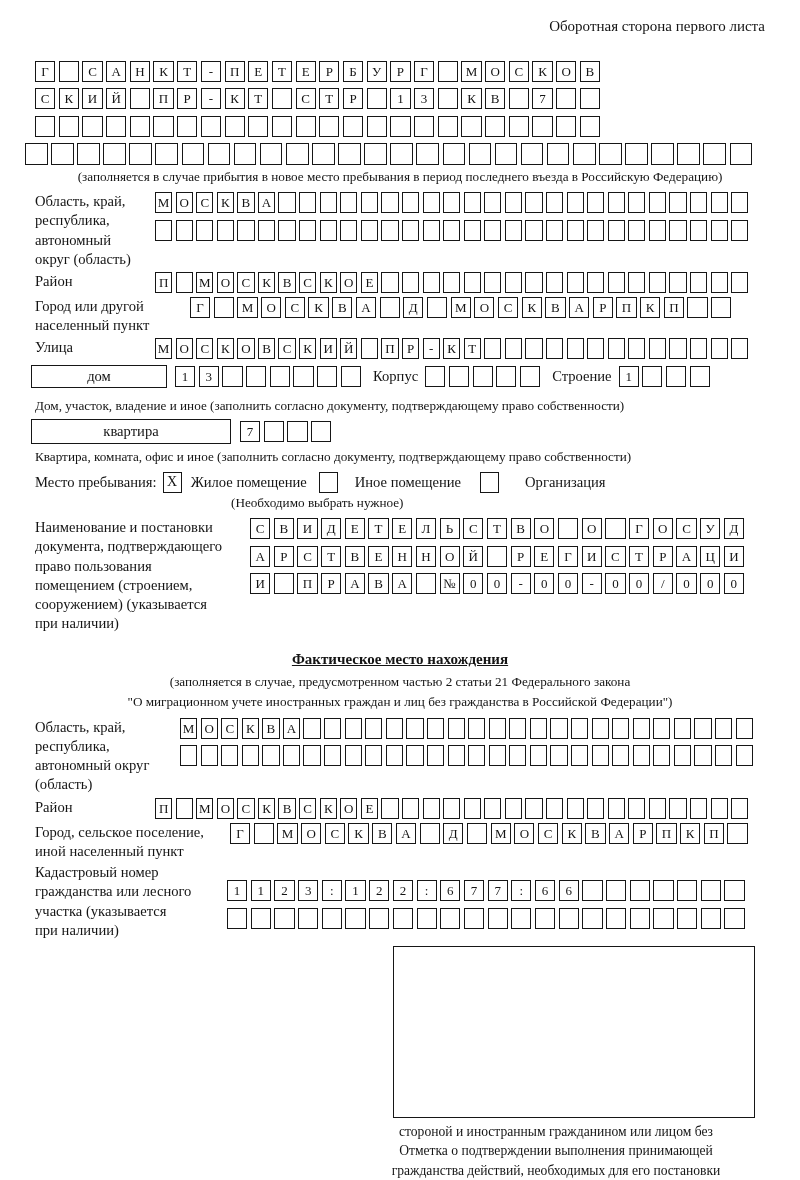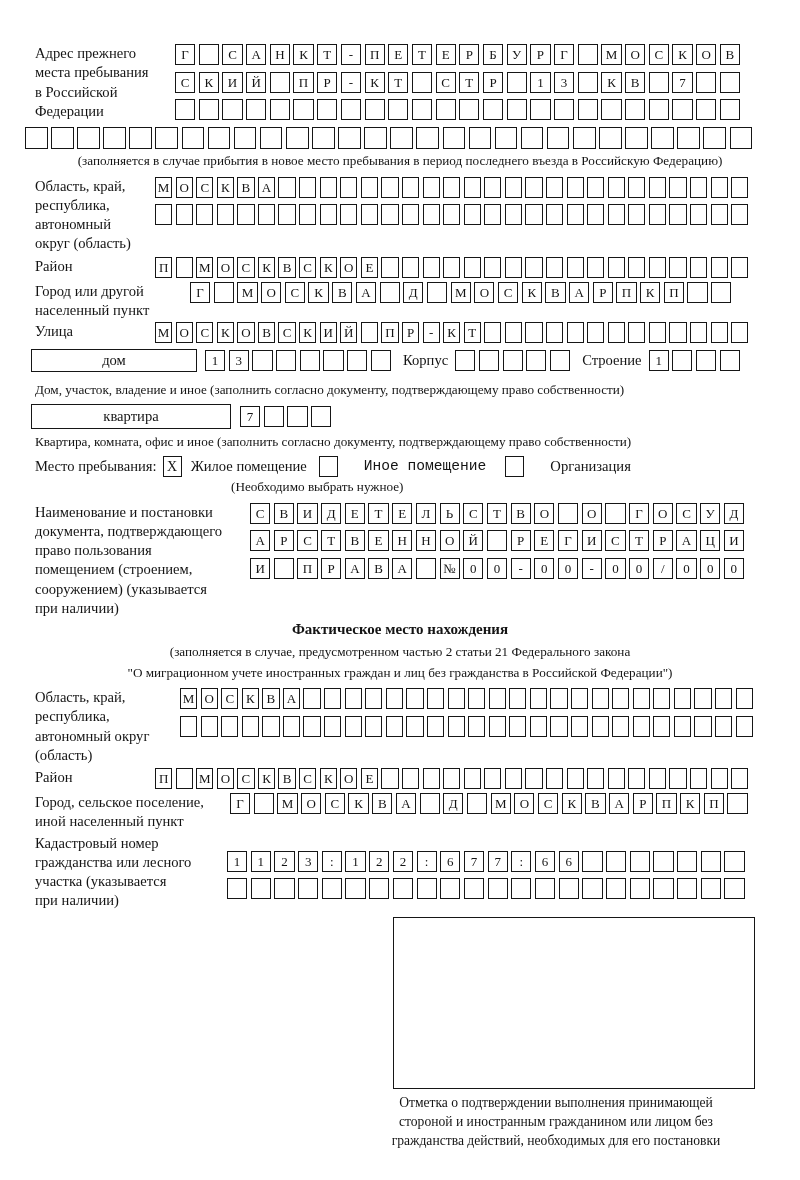--- a/index.html
+++ b/index.html
@@ -33,28 +33,23 @@
   .stamp-box{box-sizing:border-box;border:1.7px solid #161616;width:362px;height:172px;
              margin-left:auto;margin-right:10px;}
   .stamp-cap{width:430px;margin-left:auto;margin-right:-6px;text-align:center;
              font-size:13.6px;line-height:1.42;}
 </style>
 </head>
 <body>
 
 <div class="page">
 
+  <div class="hdr-note">Оборотная сторона первого листа</div>
 
   <div class="line" style="margin-top:26px;">
-    <div class="lbl w140">
-      <div>Адрес прежнего</div>
-      <div>места пребывания</div>
-      <div>в Российской</div>
-      <div>Федерации</div>
-    </div>
     <div class="rows">
       <div class="cells gA">
           <span class="cell">Г</span>
           <span class="cell"></span>
           <span class="cell">С</span>
           <span class="cell">А</span>
           <span class="cell">Н</span>
           <span class="cell">К</span>
           <span class="cell">Т</span>
           <span class="cell">-</span>
@@ -331,21 +326,21 @@
         <span class="cell"></span>
         <span class="cell"></span>
         <span class="cell"></span>
         <span class="cell"></span>
         <span class="cell"></span>
         <span class="cell"></span>
       </div>
   </div>
 
   <div class="line" style="margin-top:6px;margin-left:-4px;align-items:center;">
-    <div class="wbox" style="width:166px;">дом</div>
+    <div class="wbox" style="width:136px;">дом</div>
     <div class="cells gA" style="margin-left:8px;">
         <span class="cell">1</span>
         <span class="cell">3</span>
         <span class="cell"></span>
         <span class="cell"></span>
         <span class="cell"></span>
         <span class="cell"></span>
         <span class="cell"></span>
         <span class="cell"></span>
       </div>
@@ -376,21 +371,21 @@
         <span class="cell"></span>
       </div>
   </div>
   <div class="note" style="margin-top:5px;">Квартира, комната, офис и иное (заполнить согласно документу, подтверждающему право собственности)</div>
 
   <div class="line" style="margin-top:6px;align-items:center;">
     <div class="inline-lbl">Место пребывания:</div>
     <div class="chk" style="margin-left:6px;">X</div>
     <div class="inline-lbl" style="margin-left:9px;">Жилое помещение</div>
     <div class="chk" style="margin-left:12px;"></div>
-    <div class="inline-lbl" style="margin-left:26px;font-family:Liberation Mono, monospace;">Иное помещение</div>
+    <div class="inline-lbl" style="margin-left:17px;">Иное помещение</div>
     <div class="chk" style="margin-left:19px;"></div>
     <div class="inline-lbl" style="margin-left:26px;">Организация</div>
   </div>
   <div class="note" style="margin-left:196px;margin-top:2px;">(Необходимо выбрать нужное)</div>
 
   <div class="line" style="margin-top:7px;">
     <div class="lbl w215">
       <div>Наименование и постановки</div>
       <div>документа, подтверждающего</div>
       <div>право пользования</div>
@@ -464,21 +459,21 @@
           <span class="cell">0</span>
           <span class="cell">0</span>
           <span class="cell">/</span>
           <span class="cell">0</span>
           <span class="cell">0</span>
           <span class="cell">0</span>
         </div>
     </div>
   </div>
 
-  <div class="sub-title" style="margin-top:3px;">Фактическое место нахождения</div>
+  <div class="sub-title" style="margin-top:17px;text-decoration:underline;">Фактическое место нахождения</div>
   <div class="note center" style="margin-top:6px;">(заполняется в случае, предусмотренном частью 2 статьи 21 Федерального закона</div>
   <div class="note center" style="margin-top:4px;">"О миграционном учете иностранных граждан и лиц без гражданства в Российской Федерации")</div>
 
   <div class="line" style="margin-top:7px;">
     <div class="lbl w145">
       <div>Область, край,</div>
       <div>республика,</div>
       <div>автономный округ</div>
       <div>(область)</div>
     </div>
@@ -666,19 +661,19 @@
           <span class="cell"></span>
           <span class="cell"></span>
           <span class="cell"></span>
           <span class="cell"></span>
         </div>
     </div>
   </div>
 
   <div class="stamp-box" style="margin-top:6px;"></div>
   <div class="stamp-cap" style="margin-top:4px;">
+    <div>стороной и иностранным гражданином или лицом без</div>
     <div>Отметка о подтверждении выполнения принимающей</div>
-    <div>стороной и иностранным гражданином или лицом без</div>
     <div>гражданства действий, необходимых для его постановки</div>
 
   </div>
 
 </div>
 
 </body></html>

